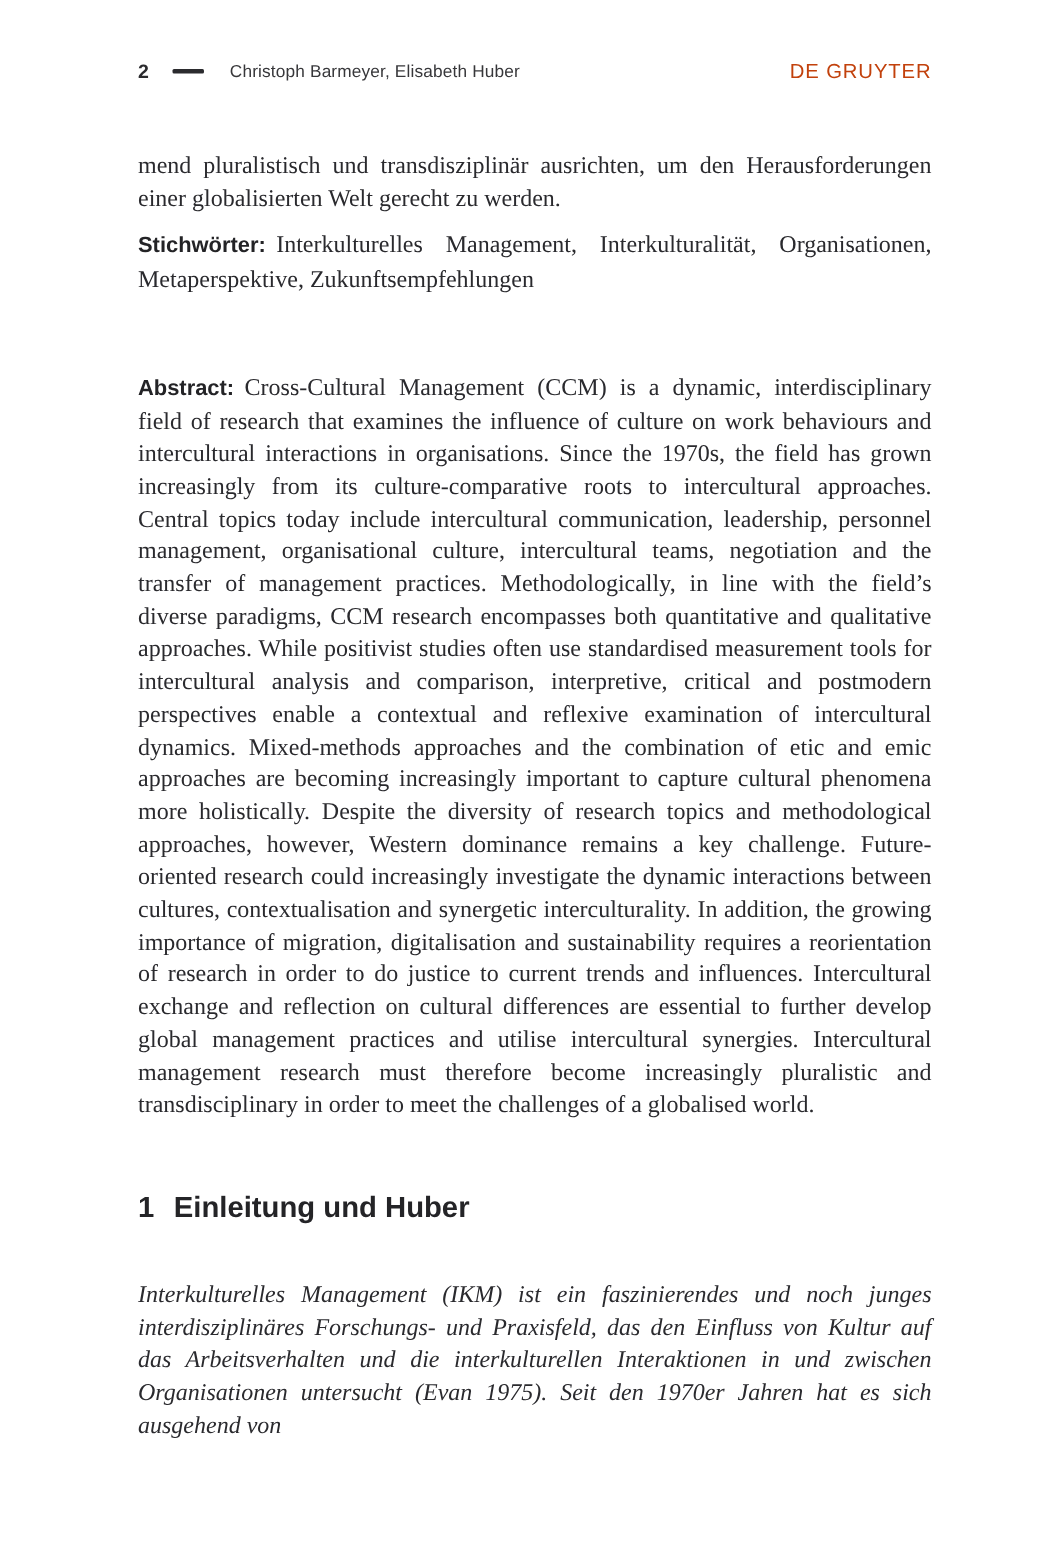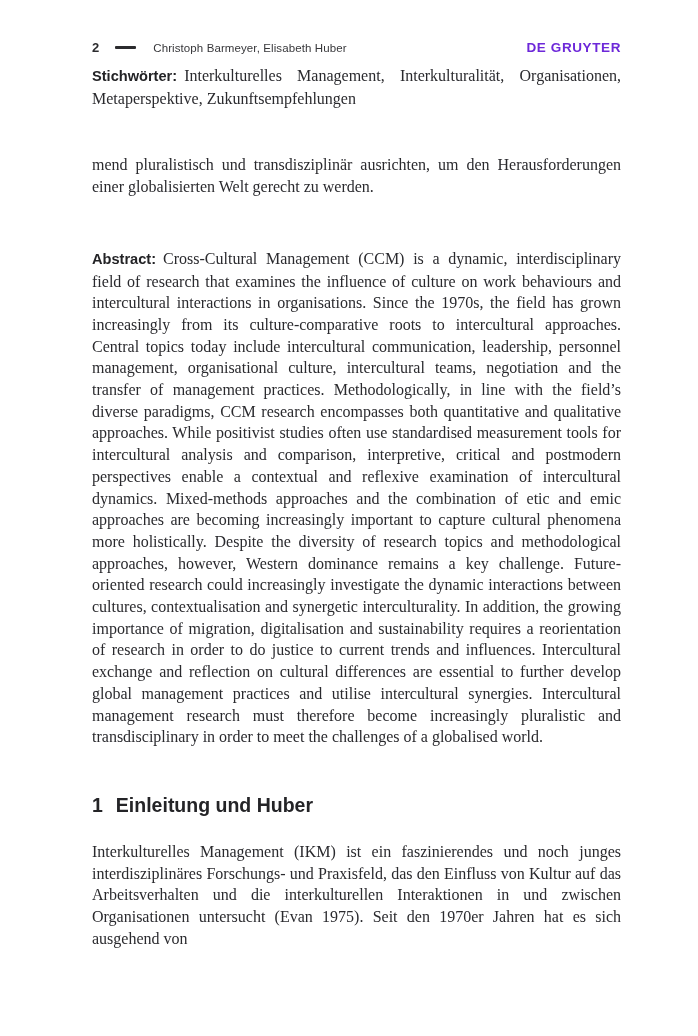--- a/index.html
+++ b/index.html
@@ -48,23 +48,23 @@
     margin: 0 17px 0 16px;
   }
   .authors {
     font-size: 11.5px;
     color: #37373a;
     letter-spacing: 0.1px;
     text-align: right;
   }
   .publisher {
     font-size: 13.5px;
-    font-weight: bold;
+    font-weight: normal;
     letter-spacing: 0.6px;
-    color: #6d28d9;
+    color: #c2410c;
   }
   
   .body-text {
     margin: 0;
     font-size: 16px;
     line-height: 21.7px;
     text-align: justify;
     color: #2a2a2e;
   }
   .cont-paragraph   { margin-top: 45px; }
@@ -81,43 +81,43 @@
   .section-heading {
     margin: 45px 0 0 0;
     font-family: "Liberation Sans", sans-serif;
     font-weight: bold;
     font-size: 19.5px;
     line-height: 24px;
     color: #242427;
     display: flex;
   }
   .section-number { margin-right: 13px; }
-  .section-paragraph { margin-top: 24px; }
+  .section-paragraph { margin-top: 36px; font-style: italic; }
 </style>
 </head>
 <body>
 
 <div class="page">
 
   <header class="running-header">
     <div class="header-left">
       <span class="page-num">2</span>
       <span class="header-dash"></span>
       <span class="authors">Christoph Barmeyer, Elisabeth Huber</span>
     </div>
     <div class="publisher">DE GRUYTER</div>
   </header>
 
   <main>
 
+    <p class="body-text cont-paragraph">mend pluralistisch und transdisziplinär ausrichten, um den Herausforderungen einer globalisierten Welt gerecht zu werden.</p>
+
     <p class="body-text meta-paragraph">
       <span class="lead-label">Stichwörter:</span><span>Interkulturelles Management, Interkulturalität, Organisationen, Metaperspektive, Zukunftsempfehlungen</span>
     </p>
-
-    <p class="body-text cont-paragraph">mend pluralistisch und transdisziplinär ausrichten, um den Herausforderungen einer globalisierten Welt gerecht zu werden.</p>
 
     <p class="body-text abstract-paragraph">
       <span class="lead-label">Abstract:</span><span>Cross-Cultural Management (CCM) is a dynamic, interdisciplinary field of research that examines the influence of culture on work behaviours and intercultural interactions in organisations. Since the 1970s, the field has grown increasingly from its culture-comparative roots to intercultural approaches. Central topics today include intercultural communication, leadership, personnel management, organisational culture, intercultural teams, negotiation and the transfer of management practices. Methodologically, in line with the field’s diverse paradigms, CCM research encompasses both quantitative and qualitative approaches. While positivist studies often use standardised measurement tools for intercultural analysis and comparison, interpretive, critical and postmodern perspectives enable a contextual and reflexive examination of intercultural dynamics. Mixed-methods approaches and the combination of etic and emic approaches are becoming increasingly important to capture cultural phenomena more holistically. Despite the diversity of research topics and methodological approaches, however, Western dominance remains a key challenge. Future-oriented research could increasingly investigate the dynamic interactions between cultures, contextualisation and synergetic interculturality. In addition, the growing importance of migration, digitalisation and sustainability requires a reorientation of research in order to do justice to current trends and influences. Intercultural exchange and reflection on cultural differences are essential to further develop global management practices and utilise intercultural synergies. Intercultural management research must therefore become increasingly pluralistic and transdisciplinary in order to meet the challenges of a globalised world.</span>
     </p>
 
 
     <h1 class="section-heading">
       <span class="section-number">1</span>
       <span>Einleitung und Huber</span>
     </h1>

